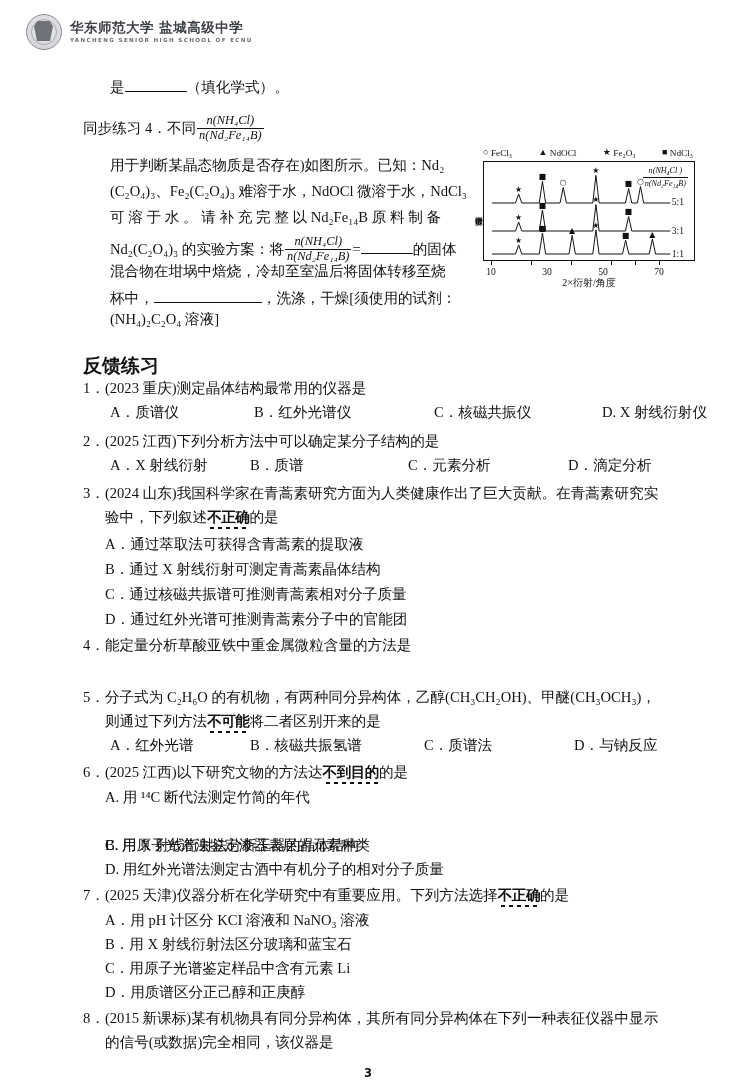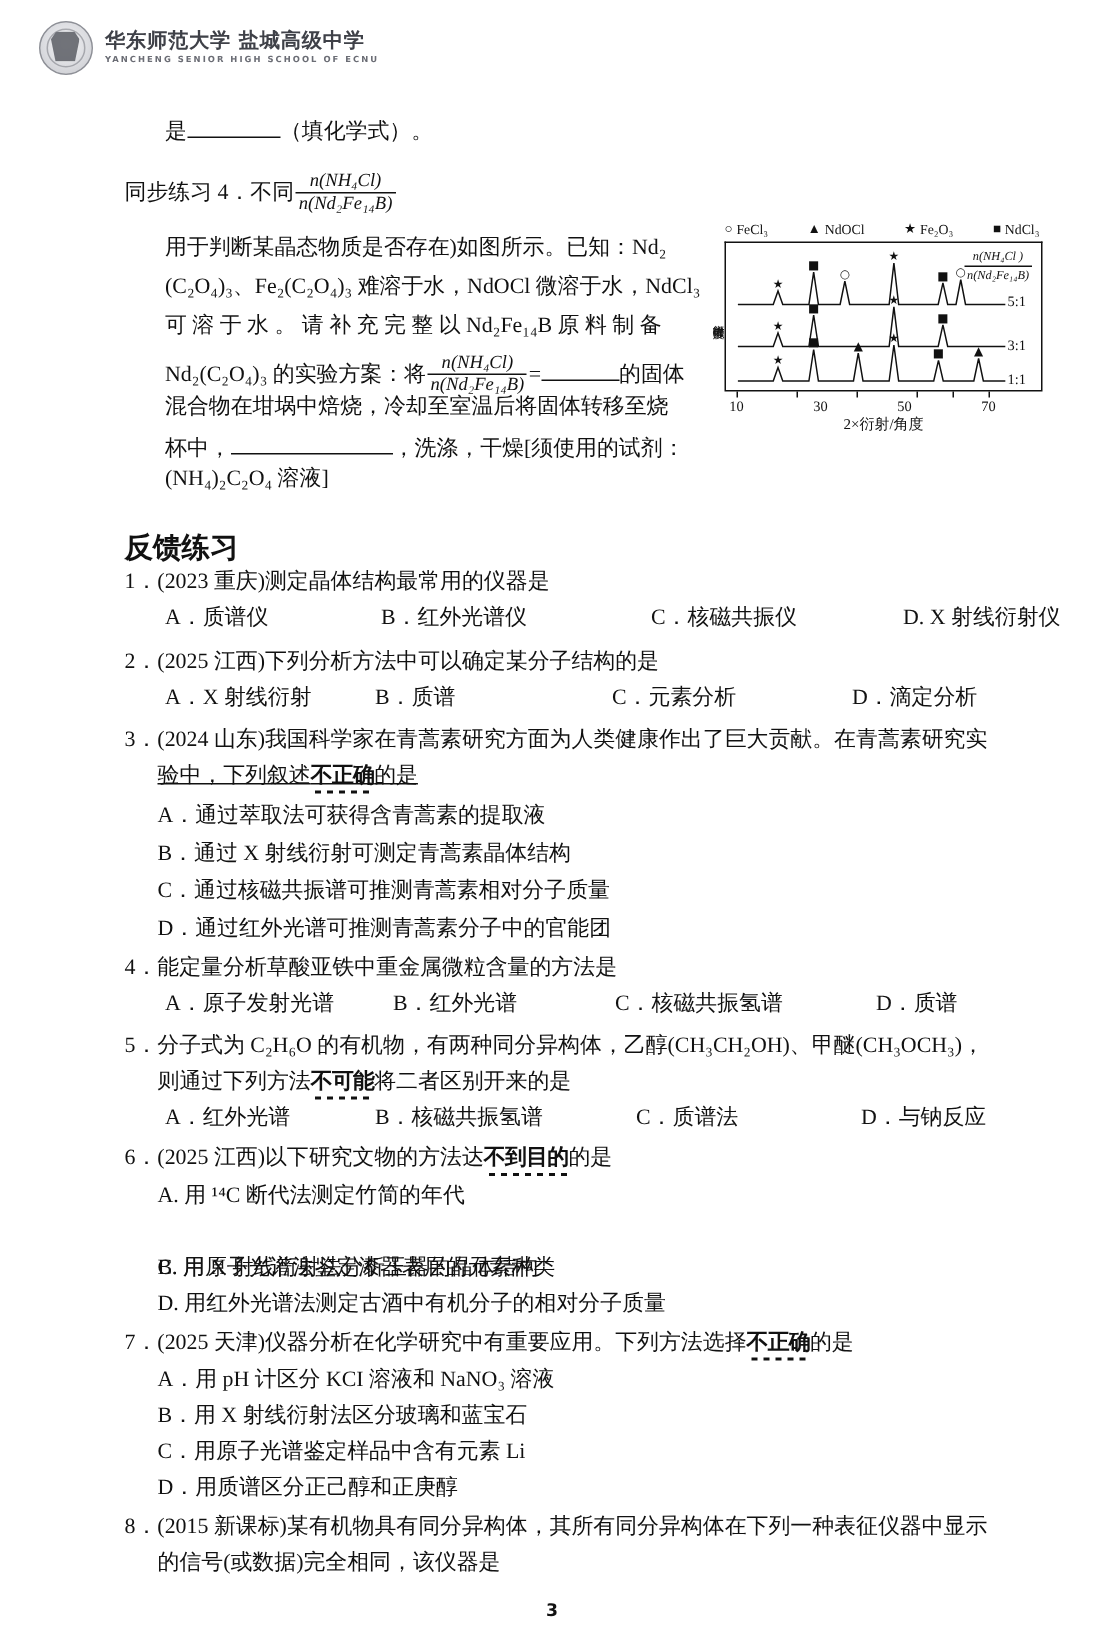--- a/index.html
+++ b/index.html
@@ -277,33 +277,30 @@
   <div class="line" style="left:83px; top:434px;">
     <span>2．</span><span>(2025 江西)下列分析方法中可以确定某分子结构的是</span>
   </div>
   <div class="line" style="left:110px; top:458px;">
     <span style="display:inline-block; width:140px;">A．X 射线衍射</span><span style="display:inline-block; width:158px;">B．质谱</span><span style="display:inline-block; width:160px;">C．元素分析</span><span>D．滴定分析</span>
   </div>
 
   <div class="line" style="left:83px; top:486px;">
     <span>3．</span><span>(2024 山东)我国科学家在青蒿素研究方面为人类健康作出了巨大贡献。在青蒿素研究实</span>
   </div>
-  <div class="line" style="left:105px; top:510px;text-decoration:underline;">
+  <div class="line" style="left:105px; top:510px;">
     <span>验中，下列叙述</span><span class="emph">不正确</span><span>的是</span>
   </div>
   <div class="line" style="left:105px; top:537px;">A．通过萃取法可获得含青蒿素的提取液</div>
   <div class="line" style="left:105px; top:587px;">C．通过核磁共振谱可推测青蒿素相对分子质量</div>
   <div class="line" style="left:105px; top:562px;">B．通过 X 射线衍射可测定青蒿素晶体结构</div>
   <div class="line" style="left:105px; top:612px;">D．通过红外光谱可推测青蒿素分子中的官能团</div>
 
   <div class="line" style="left:83px; top:638px;">
     <span>4．</span><span>能定量分析草酸亚铁中重金属微粒含量的方法是</span>
-  </div>
-  <div class="line" style="left:110px; top:662px;">
-    <span style="display:inline-block; width:152px;">A．原子发射光谱</span><span style="display:inline-block; width:148px;">B．红外光谱</span><span style="display:inline-block; width:174px;">C．核磁共振氢谱</span><span>D．质谱</span>
   </div>
 
   <div class="line" style="left:83px; top:690px;">
     <span>5．</span><span>分子式为 C₂H₆O 的有机物，有两种同分异构体，乙醇(CH₃CH₂OH)、甲醚(CH₃OCH₃)，</span>
   </div>
   <div class="line" style="left:105px; top:714px;">
     <span>则通过下列方法</span><span class="emph">不可能</span><span>将二者区别开来的是</span>
   </div>
   <div class="line" style="left:110px; top:738px;">
     <span style="display:inline-block; width:140px;">A．红外光谱</span><span style="display:inline-block; width:174px;">B．核磁共振氢谱</span><span style="display:inline-block; width:150px;">C．质谱法</span><span>D．与钠反应</span>

